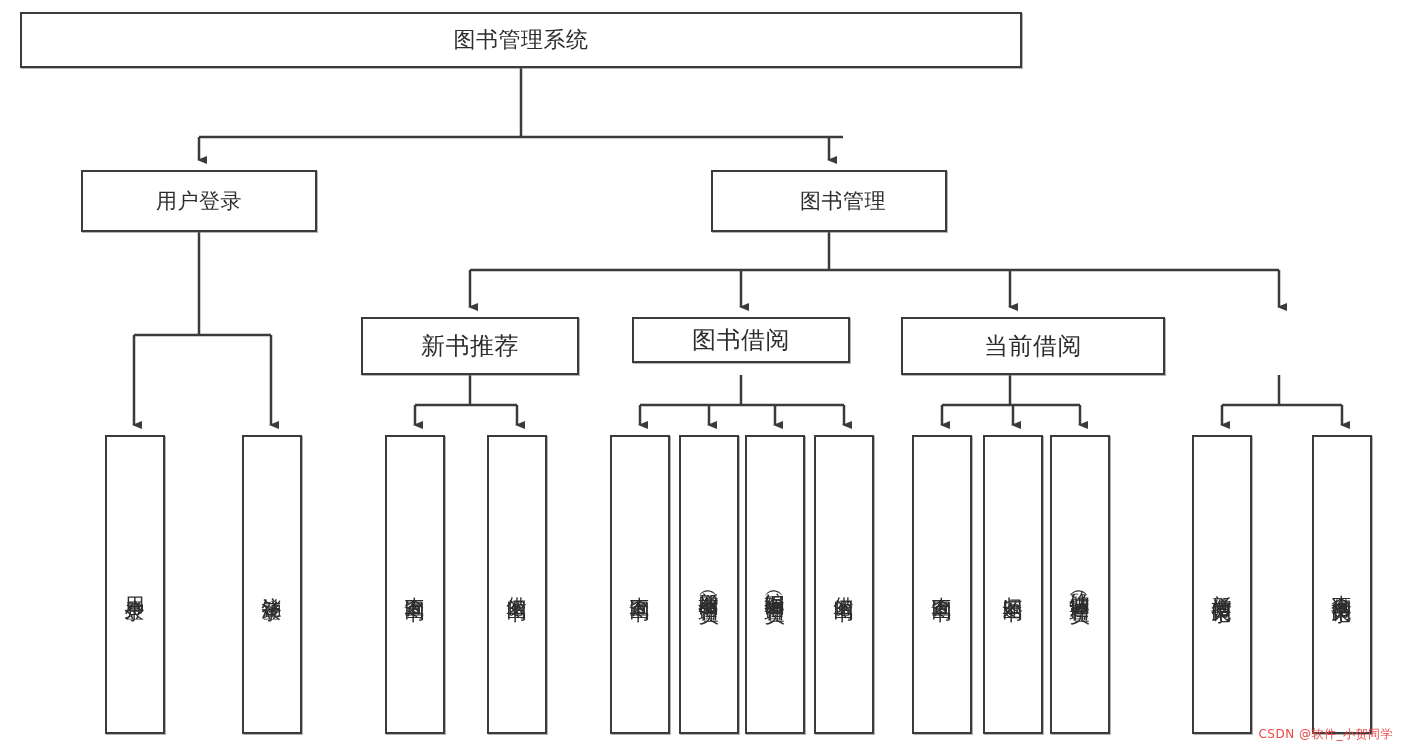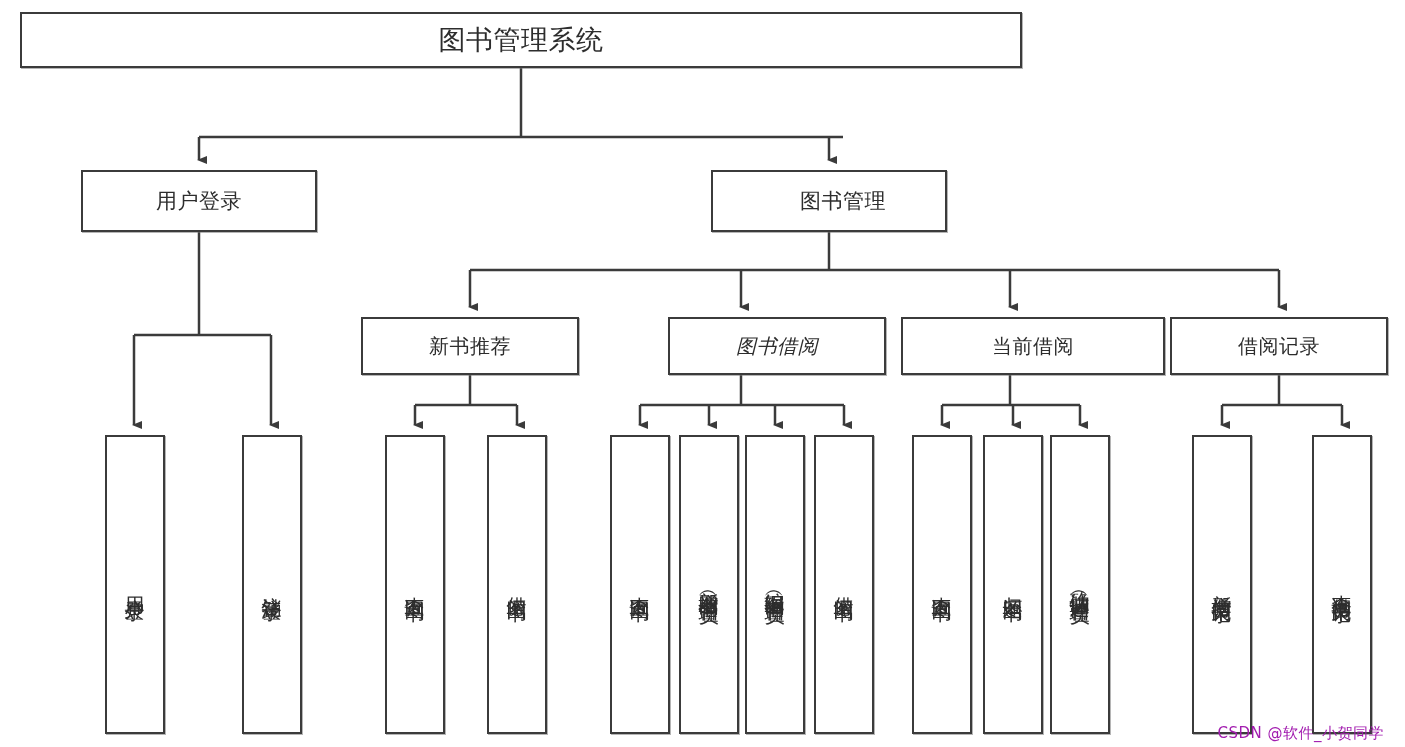--- a/index.html
+++ b/index.html
@@ -34,42 +34,42 @@
     box-shadow:1px 1px 0 rgba(120,120,120,0.55);
   }
   .node .label{
     font-size:21px;
     line-height:1.25;
     color:#2d2d2d;
     letter-spacing:0.5px;
     white-space:nowrap;
     text-align:center;
   }
-  .node.root .label{font-size:27px;}
+  .node.root .label{font-size:22px;}
   .node.level1 .label{font-size:21px;}
-  .node.level2 .label{font-size:20px;text-align:right;}
+  .node.level2 .label{font-size:24px;text-align:right;}
   .node.leaf{
     align-items:center;
     justify-content:center;
   }
   .node.leaf .label{
     writing-mode:vertical-rl;
     text-orientation:upright;
     font-size:20px;
     line-height:1.5;
     letter-spacing:2px;
     white-space:nowrap;
     text-align:center;
   }
   .watermark{
     position:absolute;
-    right:21px;
+    right:12px;
     bottom:4px;
-    font-size:15px;
-    color:#a21caf;
+    font-size:12px;
+    color:#ef4444;
     letter-spacing:0.5px;
     user-select:none;
     white-space:nowrap;
   }
 </style>
 </head>
 <body>
 
 <div id="canvas">
 
@@ -130,28 +130,25 @@
   <div class="node level1" style="left:81px;top:170px;width:236px;height:62px;">
     <span class="label">用户登录</span>
   </div>
   <div class="node level1" style="left:711px;top:170px;width:236px;height:62px;padding-left:28px;">
     <span class="label">图书管理</span>
   </div>
 
   <div class="node level2" style="left:361px;top:317px;width:218px;height:58px;">
     <span class="label">新书推荐</span>
   </div>
-  <div class="node level2" style="left:668px;top:317px;width:218px;height:58px;font-style:italic;">
+  <div class="node level2" style="left:632px;top:317px;width:218px;height:46px;">
     <span class="label">图书借阅</span>
   </div>
   <div class="node level2" style="left:901px;top:317px;width:264px;height:58px;">
     <span class="label">当前借阅</span>
-  </div>
-  <div class="node level2" style="left:1170px;top:317px;width:218px;height:58px;">
-    <span class="label">借阅记录</span>
   </div>
 
   <div class="node leaf" style="left:105px;top:435px;width:60px;height:299px;">
     <span class="label">用户登录</span>
   </div>
   <div class="node leaf" style="left:242px;top:435px;width:60px;height:299px;">
     <span class="label">注销登录</span>
   </div>
   <div class="node leaf" style="left:385px;top:435px;width:60px;height:299px;">
     <span class="label">查询图书</span>

